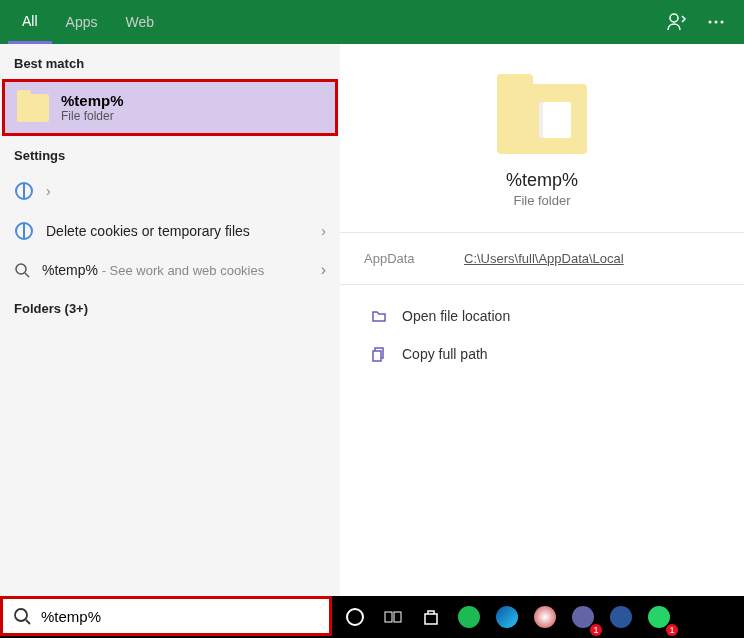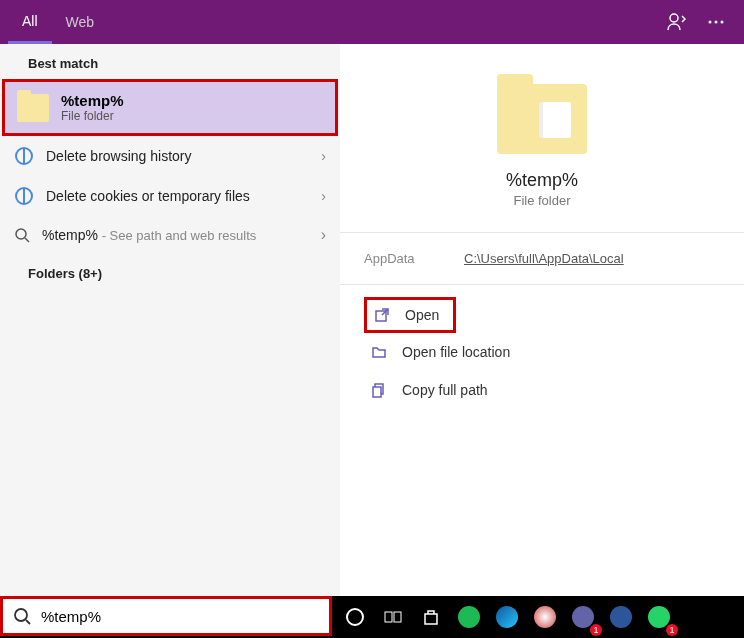--- a/index.html
+++ b/index.html
@@ -1,33 +1,33 @@
 <!DOCTYPE html>
 <html><head>
 <meta charset="utf-8">
 <style>
 * { margin: 0; padding: 0; box-sizing: border-box; font-family: "Segoe UI", sans-serif; }
 body { width: 744px; height: 638px; background: #fff; position: relative; overflow: hidden; }
 
 
-.topbar { background: #701a75; height: 44px; display: flex; padding: 0 8px; color: #fff; }
+.topbar { background: #15803d; height: 44px; display: flex; padding: 0 8px; color: #fff; }
 .tab { padding: 0 14px; height: 44px; display: flex; align-items: center; font-size: 14px; color: #ccc; cursor: pointer; }
 .tab.active { color: #fff; border-bottom: 3px solid #7a6fe0; }
 .tab-more { display: flex; align-items: center; gap: 6px; }
 .chevron-down { font-size: 10px; }
 .top-spacer { flex: 1; }
 .top-icon { width: 40px; height: 44px; display: flex; align-items: center; justify-content: center; color: #fff; }
 
 
 .main { display: flex; height: 552px; }
 .left { width: 340px; background: #f5f5f5; overflow-y: auto; }
 .right { flex: 1; background: #fff; padding: 20px 24px; }
 
 
-.section-label { font-size: 13px; font-weight: 600; color: #222; padding: 12px 28px 8px; }
+.section-label { font-size: 13px; font-weight: 600; color: #222; padding: 12px 14px 8px; }
 .best-match-item { background: #d6c9ec; border: 3px solid #c00; margin: 0 2px; padding: 10px 12px; display: flex; align-items: center; gap: 12px; }
 .folder-small-icon { width: 32px; height: 28px; background: #f7e7a0; border-radius: 2px; position: relative; flex-shrink: 0; }
 .folder-small-icon::before { content: ""; position: absolute; top: -4px; left: 0; width: 14px; height: 6px; background: #f7e7a0; border-radius: 2px 2px 0 0; }
 .bm-text .title { font-size: 15px; font-weight: 600; color: #000; }
 .bm-text .sub { font-size: 12px; color: #555; }
 
 .setting-item { display: flex; align-items: center; padding: 10px 14px; gap: 12px; cursor: pointer; }
 .setting-item .s-icon { width: 20px; height: 20px; flex-shrink: 0; display: flex; align-items: center; justify-content: center; }
 .globe-icon { width: 18px; height: 18px; border: 2px solid #4a8bd6; border-radius: 50%; position: relative; }
 .globe-icon::after { content: ""; position: absolute; left: 50%; top: 0; bottom: 0; width: 2px; background: #4a8bd6; transform: translateX(-50%); }
@@ -65,20 +65,21 @@
 .badge { position: relative; }
 .badge::after { content: "1"; position: absolute; bottom: -2px; right: -2px; background: #e81123; color: #fff; font-size: 9px; width: 12px; height: 12px; border-radius: 50%; display: flex; align-items: center; justify-content: center; }
 
 svg { display: block; }
 </style>
 </head>
 <body>
 
 <div class="topbar">
   <div class="tab active">All</div>
+  <div class="tab">Apps</div>
   <div class="tab">Web</div>
   <div class="top-spacer"></div>
   <div class="top-icon">
     <svg width="20" height="20" viewBox="0 0 20 20">
         <circle cx="8" cy="6" r="4" fill="none" stroke="#fff" stroke-width="1.5"></circle>
         <path d="M2 18c0-4 3-6 6-6s6 2 6 6" fill="none" stroke="#fff" stroke-width="1.5"></path>
         <path d="M16 4l3 3-3 3" fill="none" stroke="#fff" stroke-width="1.5"></path>
       </svg>
   </div>
   <div class="top-icon">
@@ -95,68 +96,59 @@
   <div class="left">
     <div class="section-label">Best match</div>
     <div class="best-match-item">
       <div class="folder-small-icon"></div>
       <div class="bm-text">
         <div class="title">%temp%</div>
         <div class="sub">File folder</div>
       </div>
     </div>
 
+    <div class="section-label">Settings</div>
     <div class="setting-item">
       <div class="s-icon">
           <div class="globe-icon"></div>
         </div>
-      <div class="s-label">Delete browsing history</div>
       <div class="chev-right">›</div>
     </div>
     <div class="setting-item">
       <div class="s-icon">
           <div class="globe-icon"></div>
         </div>
       <div class="s-label">Delete cookies or temporary files</div>
       <div class="chev-right">›</div>
     </div>
 
     <div class="search-item">
       <svg class="search-icon-sm" viewBox="0 0 16 16">
           <circle cx="7" cy="7" r="5" fill="none" stroke="#555" stroke-width="1.5"></circle>
           <line x1="11" y1="11" x2="15" y2="15" stroke="#555" stroke-width="1.5"></line>
         </svg>
-      <span><span class="s-main">%temp%</span><span class="s-hint"> - See path and web results</span></span>
+      <span><span class="s-main">%temp%</span><span class="s-hint"> - See work and web cookies</span></span>
       <div style="flex:1"></div>
       <div class="chev-right" style="color:#888">›</div>
     </div>
 
-    <div class="section-label">Folders (8+)</div>
+    <div class="section-label">Folders (3+)</div>
   </div>
 
   <div class="right">
     <div class="preview-folder"></div>
     <div class="preview-title">%temp%</div>
     <div class="preview-sub">File folder</div>
     <hr class="hr">
     <div class="loc-row">
       <div class="loc-label">AppData</div>
       <div class="loc-value">C:\Users\full\AppData\Local</div>
     </div>
     <hr class="hr">
     <div style="height:12px"></div>
-    <div class="action highlight">
-      <div class="action-icon">
-        <svg width="16" height="16" viewBox="0 0 16 16">
-            <rect x="2" y="4" width="10" height="10" fill="none" stroke="#6a5db8" stroke-width="1.5"></rect>
-            <path d="M8 2h6v6M14 2L8 8" fill="none" stroke="#6a5db8" stroke-width="1.5"></path>
-          </svg>
-      </div>
-      <span>Open</span>
-    </div>
     <div class="action">
       <div class="action-icon">
         <svg width="16" height="16" viewBox="0 0 16 16">
             <path d="M2 4h4l2 2h6v7H2z" fill="none" stroke="#6a5db8" stroke-width="1.5"></path>
           </svg>
       </div>
       <span>Open file location</span>
     </div>
     <div class="action">
       <div class="action-icon">

